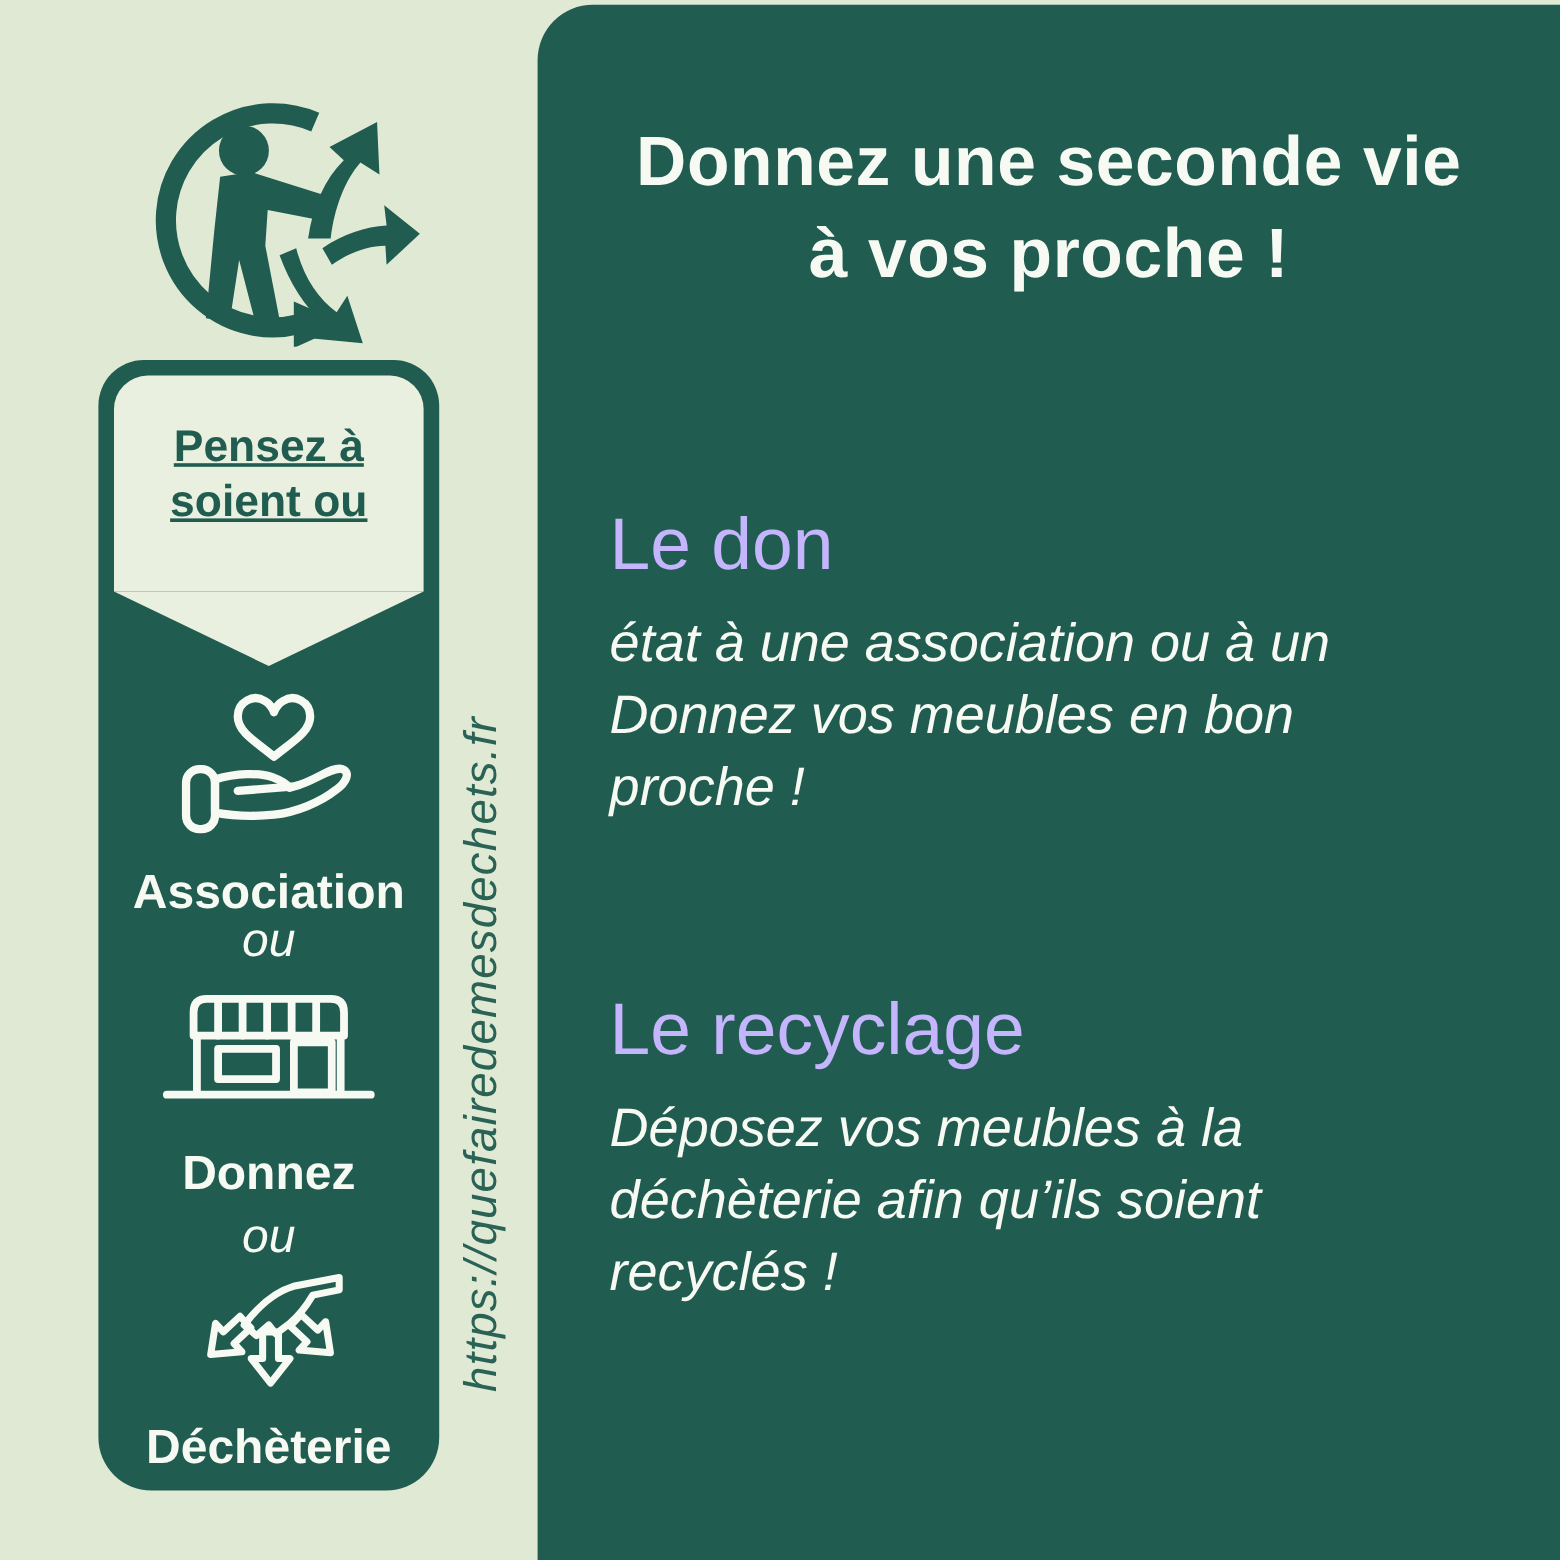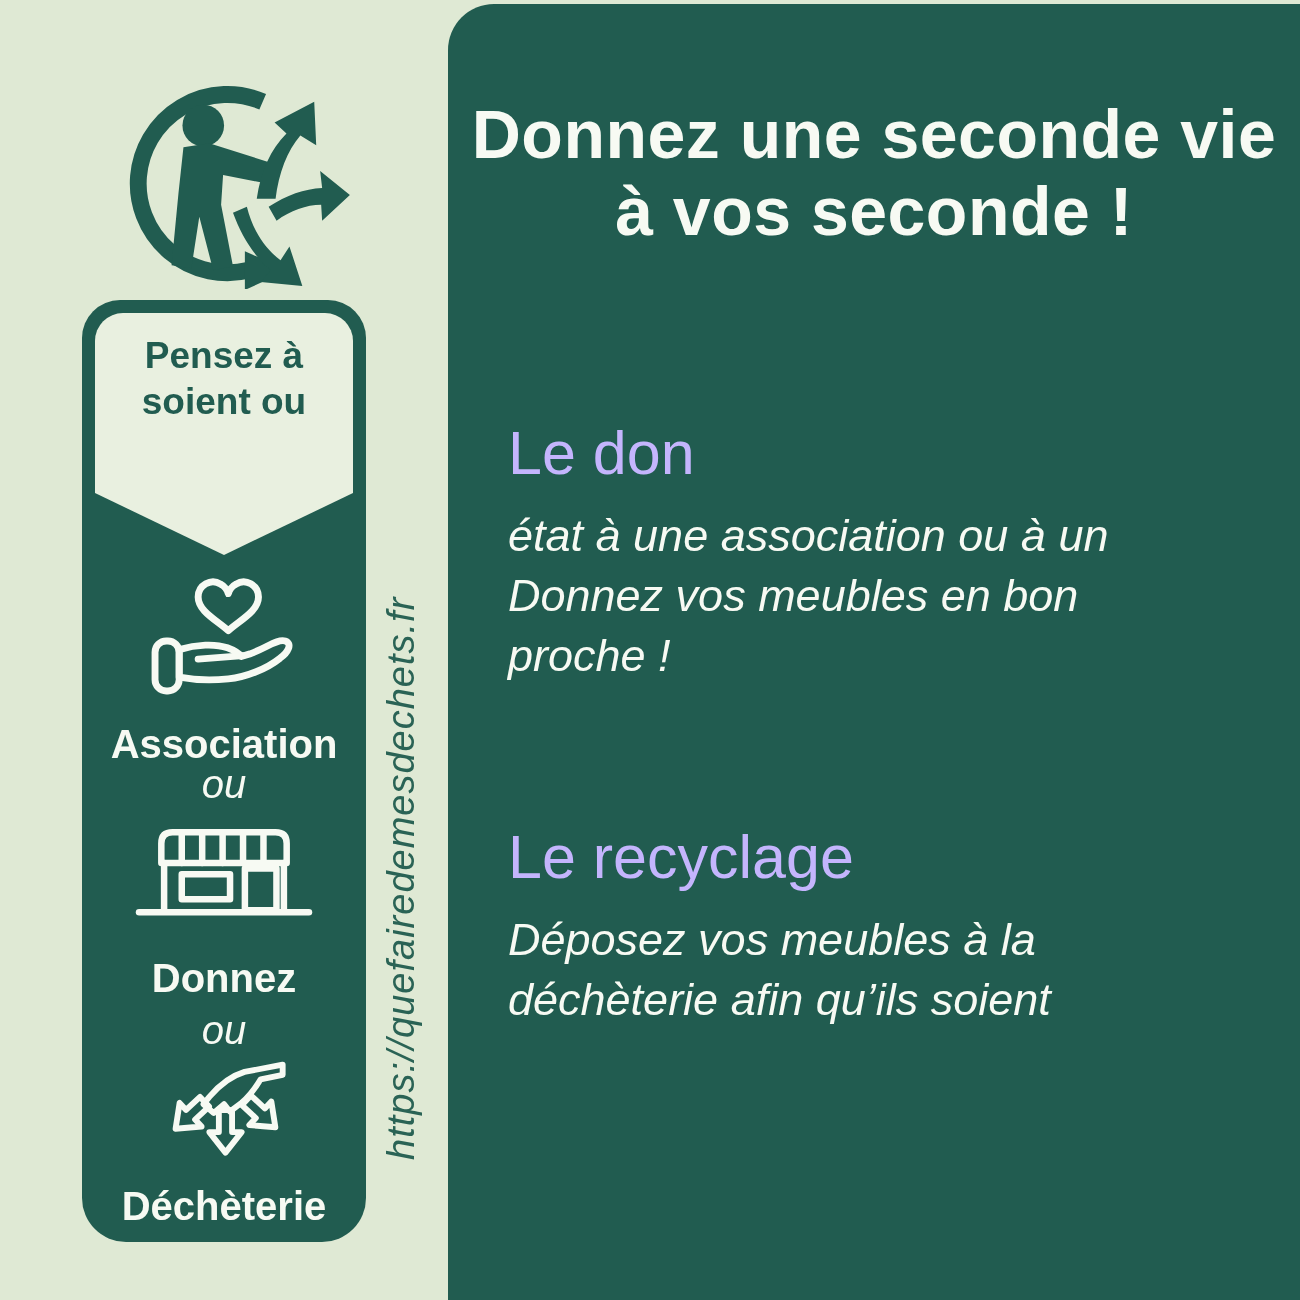--- a/index.html
+++ b/index.html
@@ -9,40 +9,40 @@
     font-family:"Liberation Sans",sans-serif;
   }
   
   .right-panel{
     position:absolute;left:448px;top:4px;right:0;bottom:0;
     background:#215c50;border-top-left-radius:46px;
   }
   .title{
     position:absolute;top:92px;left:0;right:0;
     text-align:center;color:#f7faf3;font-weight:bold;
-    font-size:68px;line-height:77px;letter-spacing:.5px;
+    font-size:58px;line-height:77px;letter-spacing:.5px;
   }
   .section{position:absolute;left:60px;width:730px;color:#f7faf3;}
   .section-don{top:422px;}
   .section-recyclage{top:826px;}
   .section h2{margin:0;font-size:61px;line-height:54px;font-weight:normal;color:#c4b5fd;}
   .section .body{margin-top:26px;font-size:45px;line-height:60px;font-style:italic;}
   
   .triman{position:absolute;left:112px;top:76px;}
   .ribbon{
     position:absolute;left:82px;top:300px;width:284px;height:942px;
     background:#215c50;border-radius:38px 38px 44px 44px;
   }
   .ribbon-inner{
     position:absolute;top:13px;left:13px;width:258px;height:180px;
     background:#e9f0e0;border-radius:28px 28px 0 0;
   }
   .banner-text{
-    padding-top:20px;text-align:center;color:#215c50;
-    font-weight:bold;font-size:37px;line-height:46px;
+    padding-top:36px;text-align:center;color:#215c50;
+    font-weight:bold;font-size:37px;line-height:46px;text-decoration:underline;
   }
   .ribbon-notch{
     position:absolute;top:193px;left:13px;width:0;height:0;
     border-left:129px solid transparent;border-right:129px solid transparent;
     border-top:62px solid #e9f0e0;
   }
   .icon-row{position:absolute;left:0;right:0;display:flex;justify-content:center;}
   .rib-label{
     position:absolute;left:0;right:0;text-align:center;
     color:#f7faf3;font-weight:bold;font-size:40px;line-height:48px;
@@ -60,37 +60,38 @@
   svg{display:block;}
 </style>
 </head>
 <body>
 
 <div class="canvas">
 
   <div class="right-panel">
     <div class="title">
       <div>Donnez une seconde vie</div>
-      <div>à vos seconde !</div>
+      <div>à vos proche !</div>
     </div>
 
     <div class="section section-don">
       <h2>Le don</h2>
       <div class="body">
         <div>état à une association ou à un</div>
         <div>Donnez vos meubles en bon</div>
         <div>proche !</div>
       </div>
     </div>
 
     <div class="section section-recyclage">
       <h2>Le recyclage</h2>
       <div class="body">
         <div>Déposez vos meubles à la</div>
         <div>déchèterie afin qu’ils soient</div>
+        <div>recyclés !</div>
       </div>
     </div>
   </div>
 
   <div class="triman">
     <svg width="238" height="213" viewBox="0 0 240 215">
       <g fill="#215c50">
         <path d="M 152 26 A 90 90 0 1 0 138 196" fill="none" stroke="#215c50" stroke-width="17"></path>
         <polygon points="134,177 178,196 134,216"></polygon>
         <circle cx="92" cy="50" r="21"></circle>

